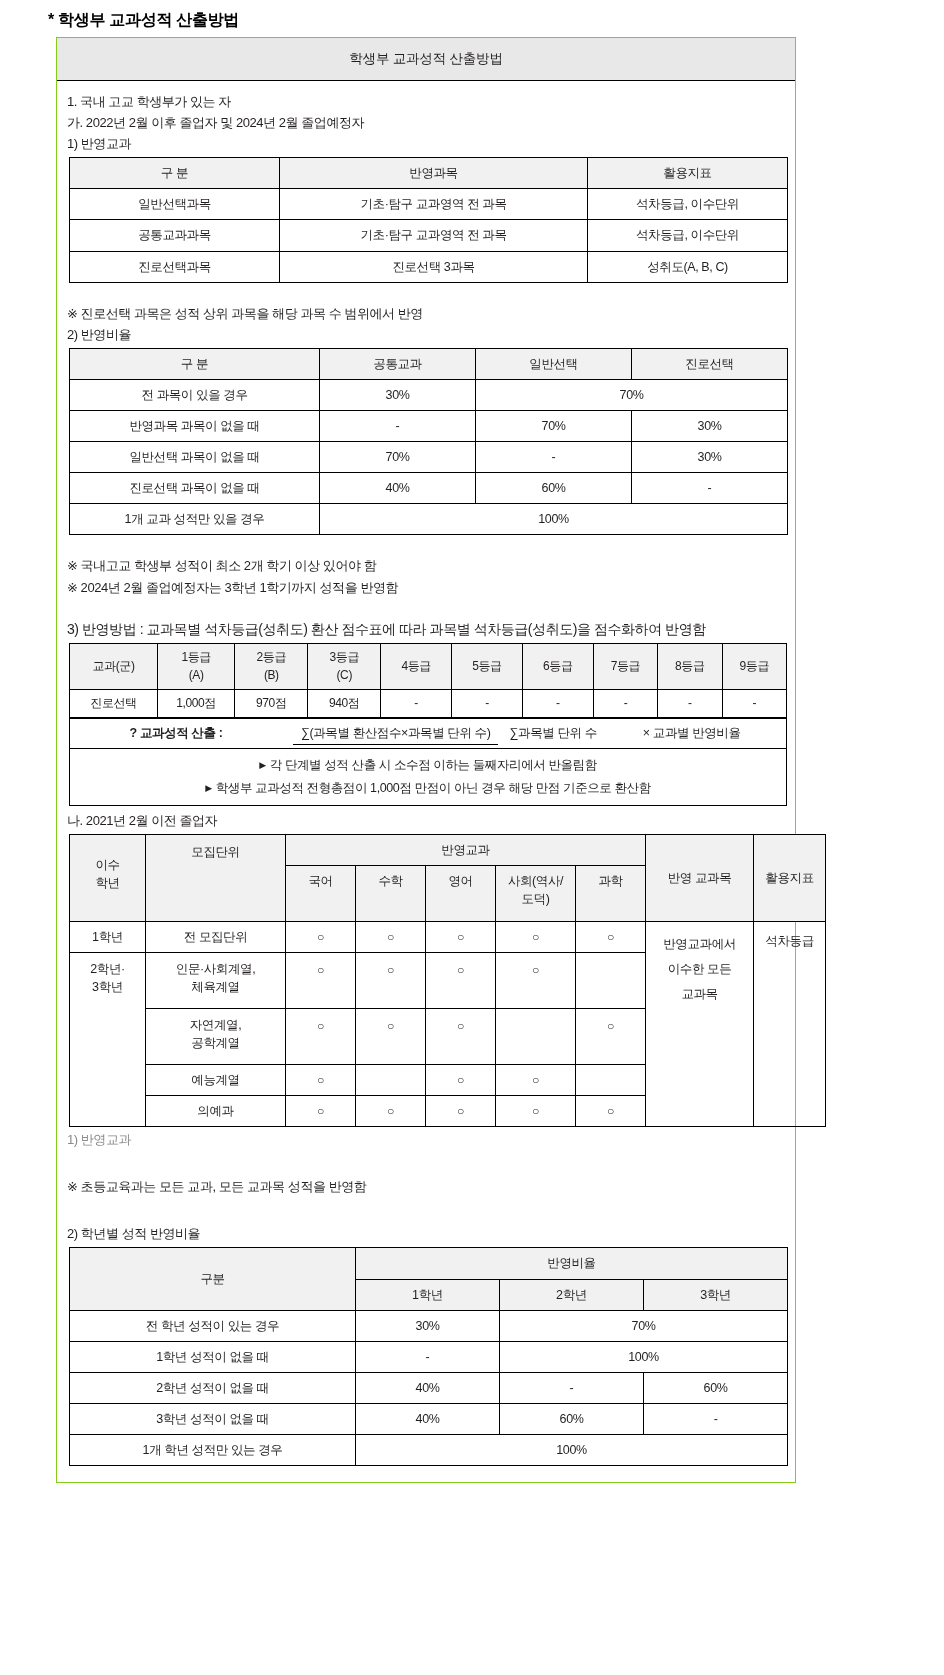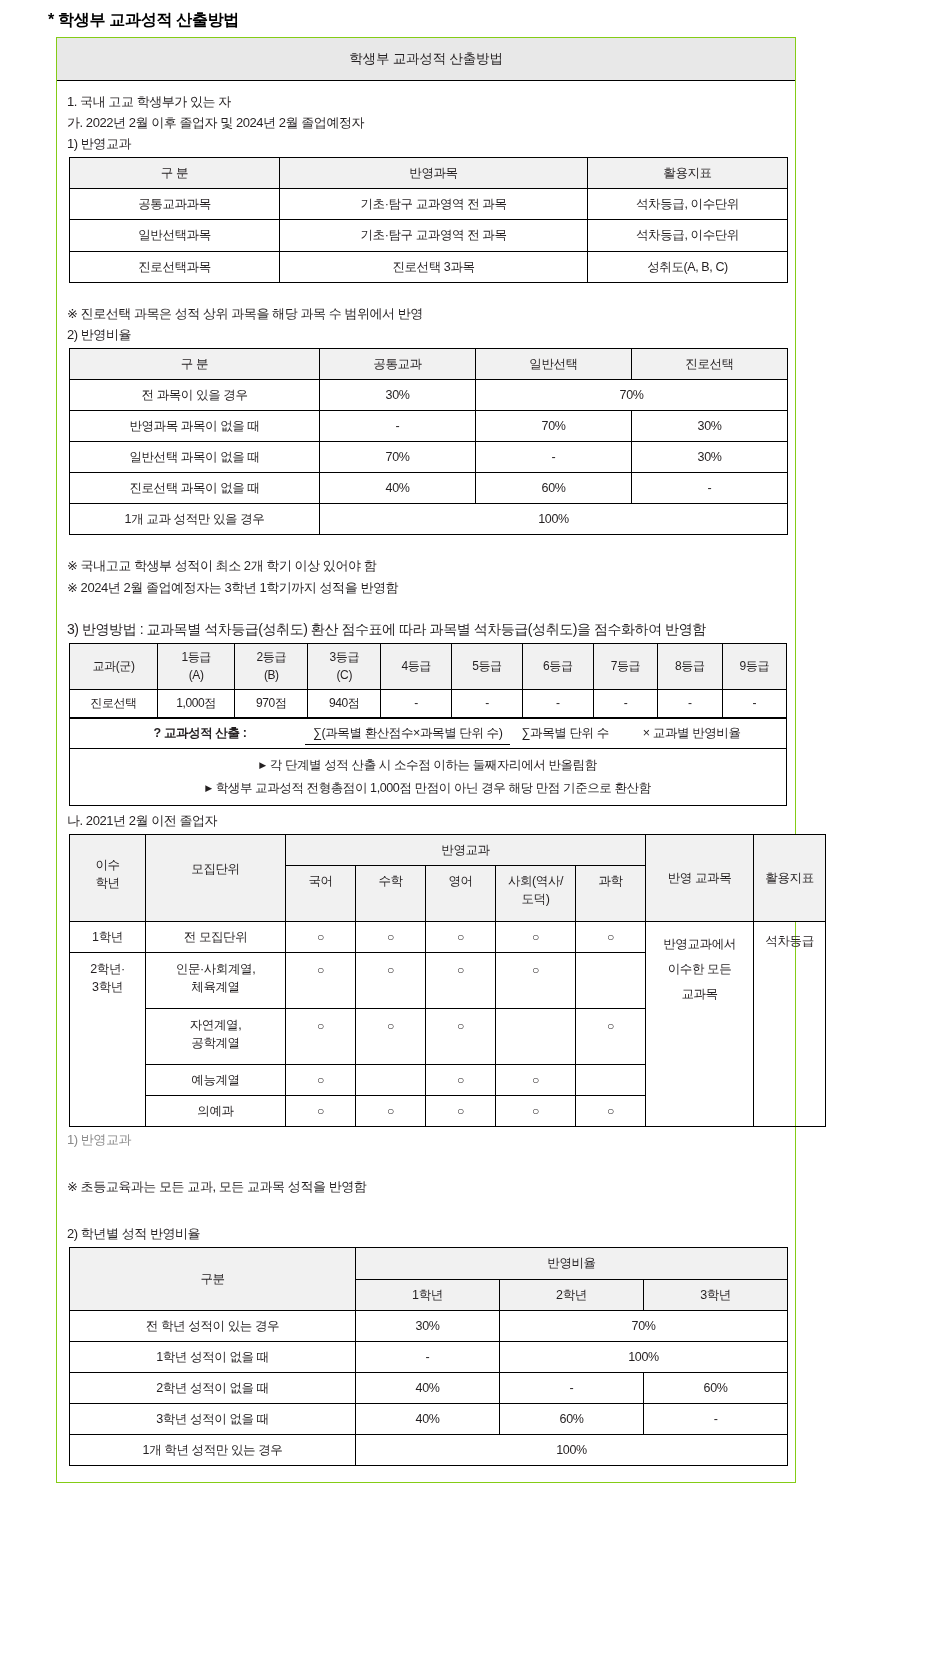--- a/index.html
+++ b/index.html
@@ -88,24 +88,23 @@
 
   .formula-cell {
     text-align: left;
     padding: 8px 4px 8px 4px;
     border-top: 2px solid #000 !important;
   }
   .formula-wrap {
     display: flex;
     align-items: center;
     justify-content: flex-start;
-    gap: 0;
+    gap: 12px;
     font-size: 12.5px;
     letter-spacing: -0.4px;
-    padding-left: 24px;
   }
   .f-label {
     width: 210px;
     text-align: center;
     font-weight: bold;
     font-size: 12.5px;
   }
   .frac {
     display: inline-block;
     text-align: center;
@@ -165,26 +164,26 @@
           </colgroup>
         <thead>
           <tr class="h-row">
             <th>구 분</th>
             <th>반영과목</th>
             <th>활용지표</th>
           </tr>
         </thead>
         <tbody>
           <tr>
-            <td>공통교과과목</td>
+            <td>일반선택과목</td>
             <td>기초·탐구 교과영역 전 과목</td>
             <td>석차등급, 이수단위</td>
           </tr>
           <tr>
-            <td>일반선택과목</td>
+            <td>공통교과과목</td>
             <td>기초·탐구 교과영역 전 과목</td>
             <td>석차등급, 이수단위</td>
           </tr>
           <tr>
             <td>진로선택과목</td>
             <td>진로선택 3과목</td>
             <td>성취도(A, B, C)</td>
           </tr>
         </tbody>
       </table>
@@ -347,21 +346,21 @@
             <col style="width:70px">
           <col style="width:108px">
             <col style="width:72px">
         </colgroup>
         <thead>
           <tr class="h-row">
             <th rowspan="2" style="vertical-align:top;padding-top:21px">
               <div>이수</div>
               <div>학년</div>
             </th>
-            <th rowspan="2" style="vertical-align:top;padding-top:25px">모집단위</th>
+            <th rowspan="2" style="vertical-align:top;padding-top:8px">모집단위</th>
             <th colspan="5">반영교과</th>
             <th rowspan="2">반영 교과목</th>
             <th rowspan="2">활용지표</th>
           </tr>
           <tr class="h-row" style="height:56px">
             <th style="vertical-align:top;padding-top:6px">국어</th>
             <th style="vertical-align:top;padding-top:6px">수학</th>
             <th style="vertical-align:top;padding-top:6px">영어</th>
             <th style="vertical-align:top;padding-top:6px">
               <div>사회(역사/</div>

